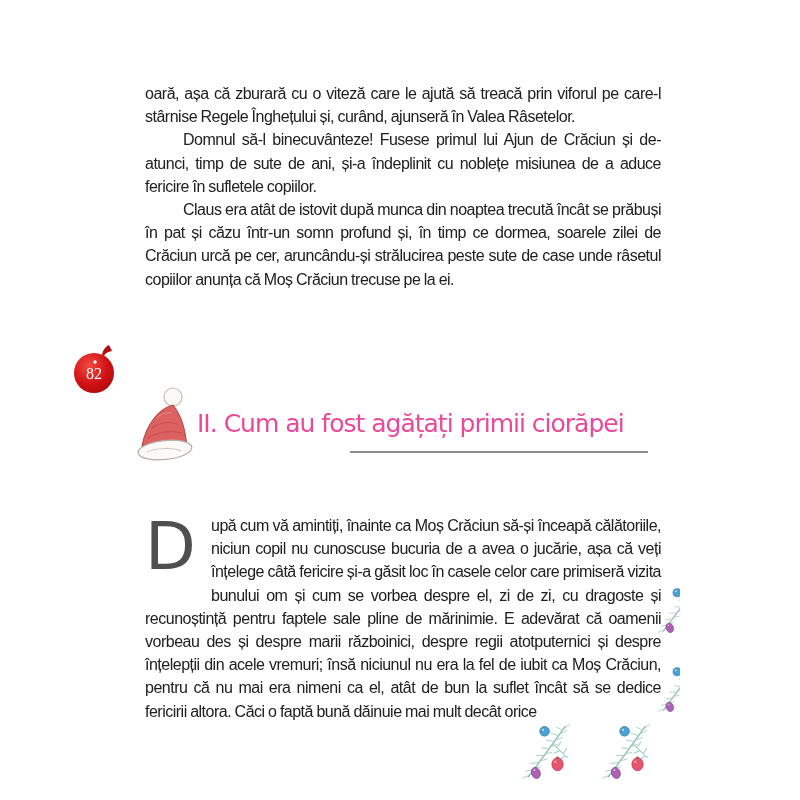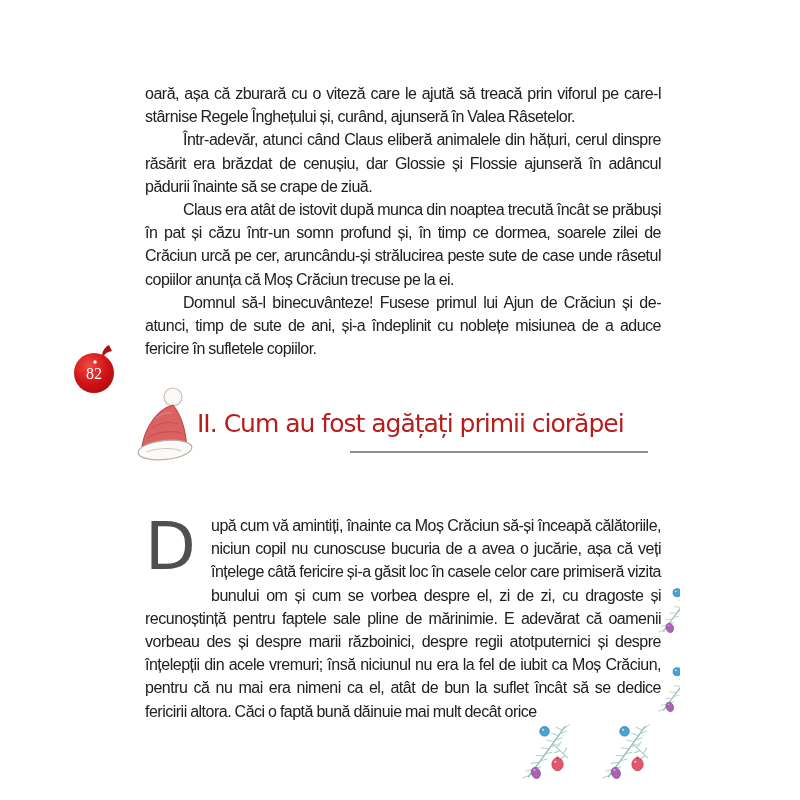--- a/index.html
+++ b/index.html
@@ -40,21 +40,21 @@
     text-align:left;
   }
   
   #chapter-title{
     position:absolute;
     left:197px;top:409px;
     font-family:"DejaVu Sans", sans-serif;
     font-size:25px;
     letter-spacing:-1px;
     white-space:nowrap;
-    color:#b91c1c;
+    color:#ec4899;
   }
   #chapter-underline{
     position:absolute;
     left:350px;top:451px;
     width:298px;height:2px;
     background:#8f8f8f;
   }
   
   .deco{position:absolute;}
   #page-badge{left:72px;top:344px;}
@@ -65,23 +65,22 @@
   #branch-b2{left:602px;top:720px;}
   svg{display:block;}
 </style>
 </head>
 <body>
 
 <div id="page">
 
   <div id="upper-text" class="text-col">
     <p>oară, așa că zburară cu o viteză care le ajută să treacă prin viforul pe care-l stârnise Regele Înghețului și, curând, ajunseră în Valea Râsetelor.</p>
-    <p class="indent">Într-adevăr, atunci când Claus eliberă animalele din hățuri, cerul dinspre răsărit era brăzdat de cenușiu, dar Glossie și Flossie ajunseră în adâncul pădurii înainte să se crape de ziuă.</p>
+    <p class="indent">Domnul să-l binecuvânteze! Fusese primul lui Ajun de Crăciun și de-atunci, timp de sute de ani, și-a îndeplinit cu noblețe misiunea de a aduce fericire în sufletele copiilor.</p>
     <p class="indent">Claus era atât de istovit după munca din noaptea trecută încât se prăbuși în pat și căzu într-un somn profund și, în timp ce dormea, soarele zilei de Crăciun urcă pe cer, aruncându-și strălucirea peste sute de case unde râsetul copiilor anunța că Moș Crăciun trecuse pe la ei.</p>
-    <p class="indent">Domnul să-l binecuvânteze! Fusese primul lui Ajun de Crăciun și de-atunci, timp de sute de ani, și-a îndeplinit cu noblețe misiunea de a aduce fericire în sufletele copiilor.</p>
   </div>
 
   <div id="page-badge" class="deco">
     <svg width="48" height="50" viewBox="0 0 48 50" aria-hidden="true">
       <defs>
         <radialGradient id="ballRed" cx="0.38" cy="0.32" r="0.85">
           <stop offset="0" stop-color="#ef4a42"></stop>
           <stop offset="0.55" stop-color="#d01114"></stop>
           <stop offset="1" stop-color="#a30a0d"></stop>
         </radialGradient>

